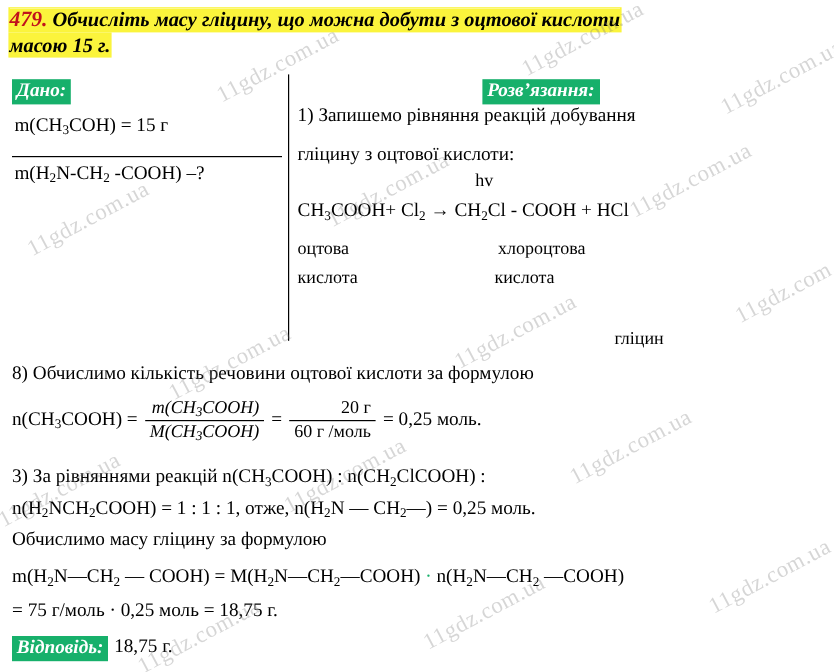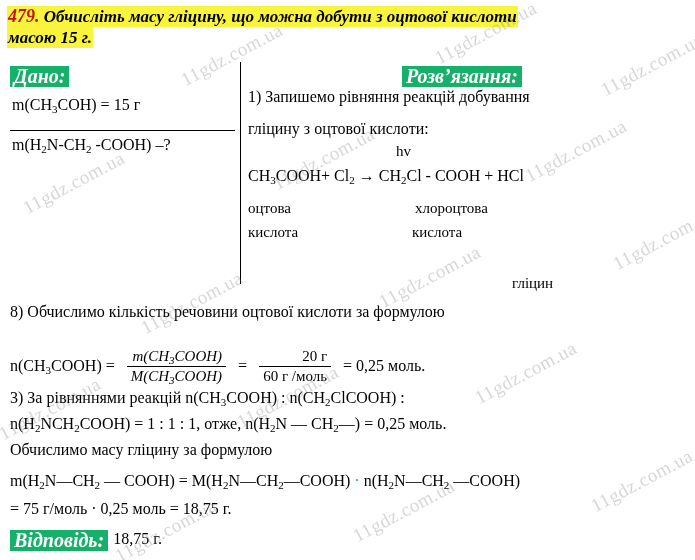--- a/index.html
+++ b/index.html
@@ -65,21 +65,21 @@
     font-style: italic;
     font-size: 18px;
   }
 
   
   .hdr-green {
     background: #17b06b;
     color: #ffffff;
     font-style: italic;
     font-weight: bold;
-    font-size: 20px;
+    font-size: 16px;
     padding: 1px 4px 2px 4px;
     display: inline-block;
     line-height: 18px;
   }
 
   .lbl-dano {
     position: absolute;
     left: 10px;
     top: 66px;
     z-index: 3;
@@ -232,21 +232,21 @@
 
   <div class="rtxt small" style="left:248px; top:200px;">оцтова</div>
   <div class="rtxt small" style="left:248px; top:224px;">кислота</div>
   <div class="rtxt small" style="left:415px; top:200px;">хлороцтова</div>
   <div class="rtxt small" style="left:412px; top:224px;">кислота</div>
 
   <div class="rtxt small" style="left:512px; top:275px;">гліцин</div>
 
   <div class="wtxt" style="top:303px;">8) Обчислимо кількість речовини оцтової кислоти за формулою</div>
 
-  <div class="frac-wrap" style="left:10px; top:348px;gap:12px;">
+  <div class="frac-wrap" style="left:10px; top:332px;">
     <span>n(CH<sub>3</sub>COOH) =</span>
     <span class="frac">
       <span class="top"><i>m</i>(<i>CH<sub>3</sub>COOH</i>)</span>
       <span class="bar"></span>
       <span class="bot"><i>M</i>(<i>CH<sub>3</sub>COOH</i>)</span>
     </span>
     <span>=</span>
     <span class="frac frac2">
       <span class="top">20 г</span>
       <span class="bar"></span>

